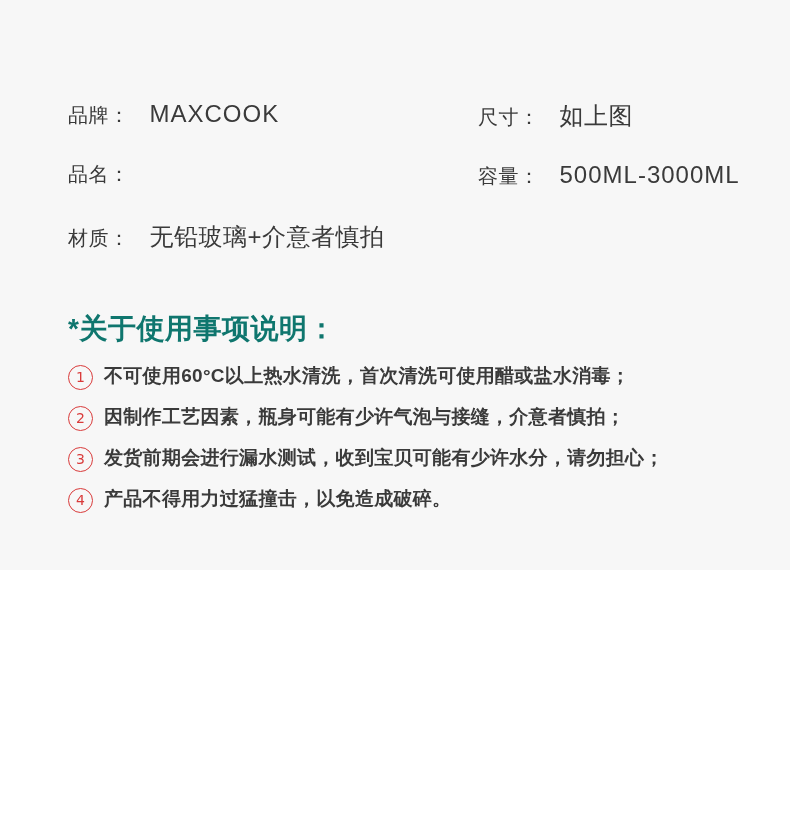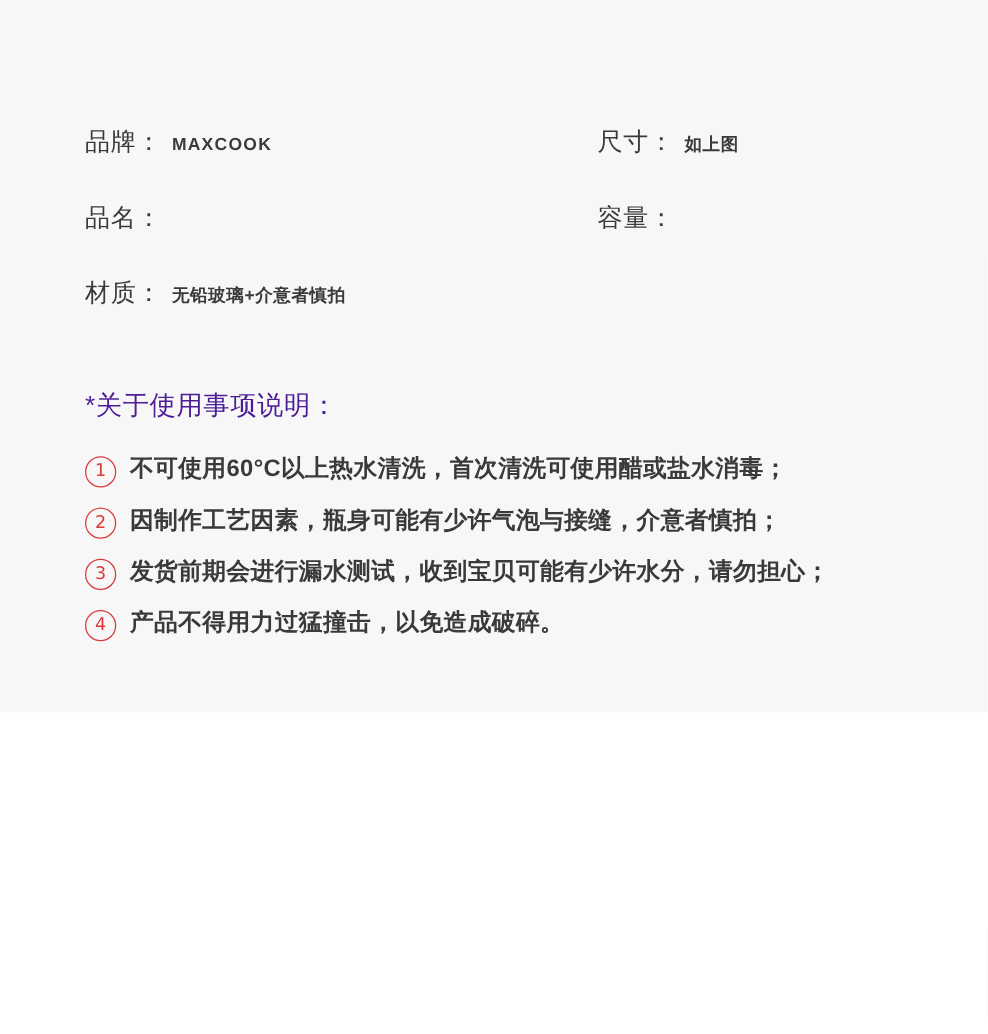--- a/index.html
+++ b/index.html
@@ -40,45 +40,44 @@
     display: flex;
     align-items: baseline;
   }
   .spec-label {
     font-size: 20px;
     color: #3a3a3a;
     letter-spacing: 0.5px;
     white-space: nowrap;
   }
   .spec-value {
-    font-size: 14px;
+    font-size: 24px;
     color: #3a3a3a;
     letter-spacing: 0.5px;
     white-space: nowrap;
-    margin-left: 8px;
-    font-weight: bold;
+    margin-left: 20px;
   }
   .spec-value.latin {
     letter-spacing: 1px;
   }
 
   #row-brand   { left: 68px;  top: 100px; }
   #row-size    { left: 478px; top: 100px; }
   #row-name    { left: 68px;  top: 161px; }
   #row-volume  { left: 478px; top: 161px; }
   #row-material{ left: 68px;  top: 221px; }
 
   
   .notice-title {
     position: absolute;
     left: 68px;
     top: 310px;
-    font-size: 21px;
-    font-weight: normal;
-    color: #4c1d95;
+    font-size: 28px;
+    font-weight: bold;
+    color: #0f766e;
     letter-spacing: 0.5px;
   }
 
   
   .notice-list {
     position: absolute;
     left: 68px;
     top: 363px;
     width: 680px;
   }
@@ -127,20 +126,21 @@
       <span class="spec-label">尺寸：</span>
       <span class="spec-value">如上图</span>
     </div>
 
     <div class="spec-row" id="row-name">
       <span class="spec-label">品名：</span>
     </div>
 
     <div class="spec-row" id="row-volume">
       <span class="spec-label">容量：</span>
+      <span class="spec-value latin">500ML-3000ML</span>
     </div>
 
     <div class="spec-row" id="row-material">
       <span class="spec-label">材质：</span>
       <span class="spec-value">无铅玻璃+介意者慎拍</span>
     </div>
 
     <div class="notice-title">*关于使用事项说明：</div>
 
     <div class="notice-list">

